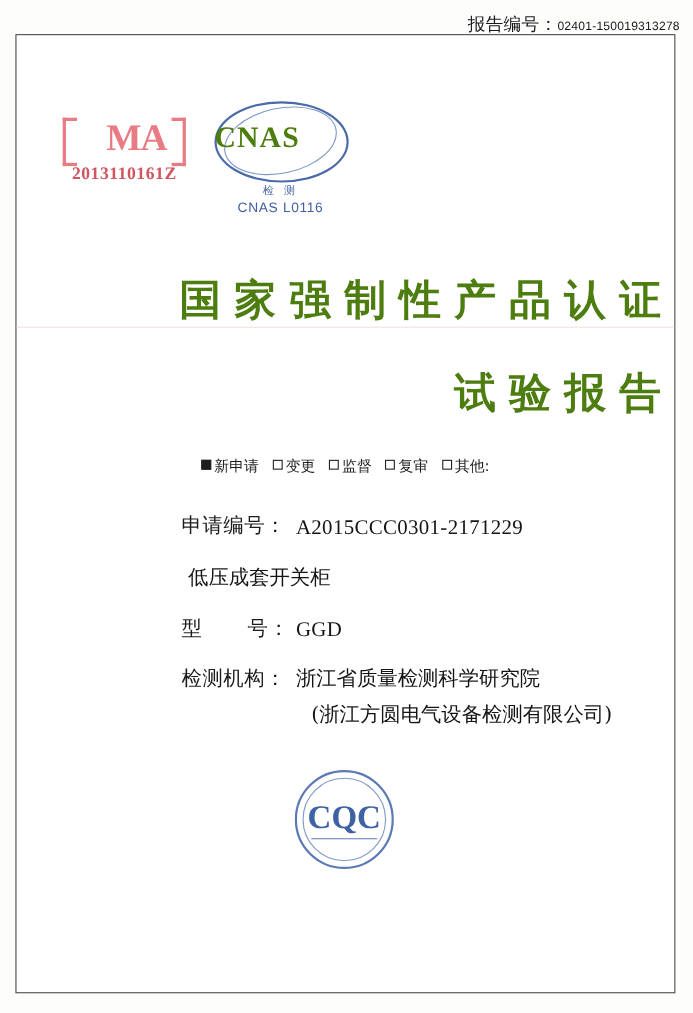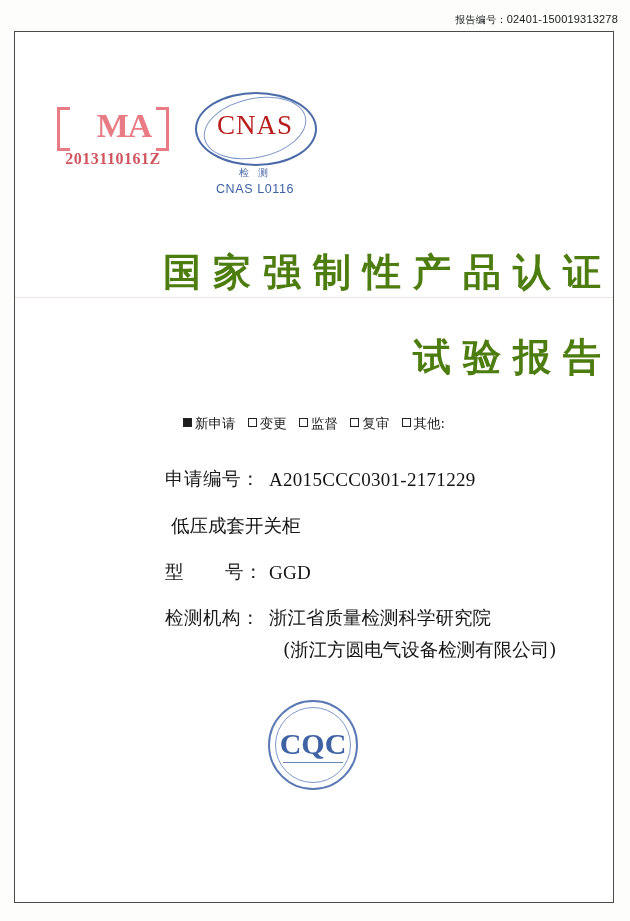--- a/index.html
+++ b/index.html
@@ -30,21 +30,21 @@
     top: 12px;
     right: 12px;
     font-size: 12.5px;
     color: #16181a;
     letter-spacing: 0.3px;
     white-space: nowrap;
     font-family: "Liberation Sans", sans-serif;
   }
   .report-no .label {
     font-family: Liberation Mono, monospace;
-    font-size: 10px;
+    font-size: 16px;
   }
   .report-no .value {
     font-family: Liberation Sans, sans-serif;
     font-size: 11px;
     letter-spacing: 0.2px;
   }
 
   
   .frame {
     position: absolute;
@@ -144,26 +144,26 @@
     height: 58px;
     border: 1.5px solid #7e98c7;
     border-radius: 50%;
     transform: rotate(-12deg);
   }
   .cnas-word {
     position: absolute;
     left: 0;
     top: 18px;
     width: 120px;
-    text-align: center;
-    font-family: "Liberation Serif", serif;
-    font-weight: normal;
+    text-align: left;
+    font-family: "Liberation Serif", serif;
+    font-weight: bold;
     font-size: 27px;
     letter-spacing: 1px;
-    color: #b91c1c;
+    color: #4d7c0f;
   }
   .cnas-cn {
     margin-top: 2px;
     font-family: "DejaVu Sans", sans-serif;
     font-size: 10px;
     letter-spacing: 3px;
     color: #4b6aa8;
   }
   .cnas-code {
     margin-top: 2px;

